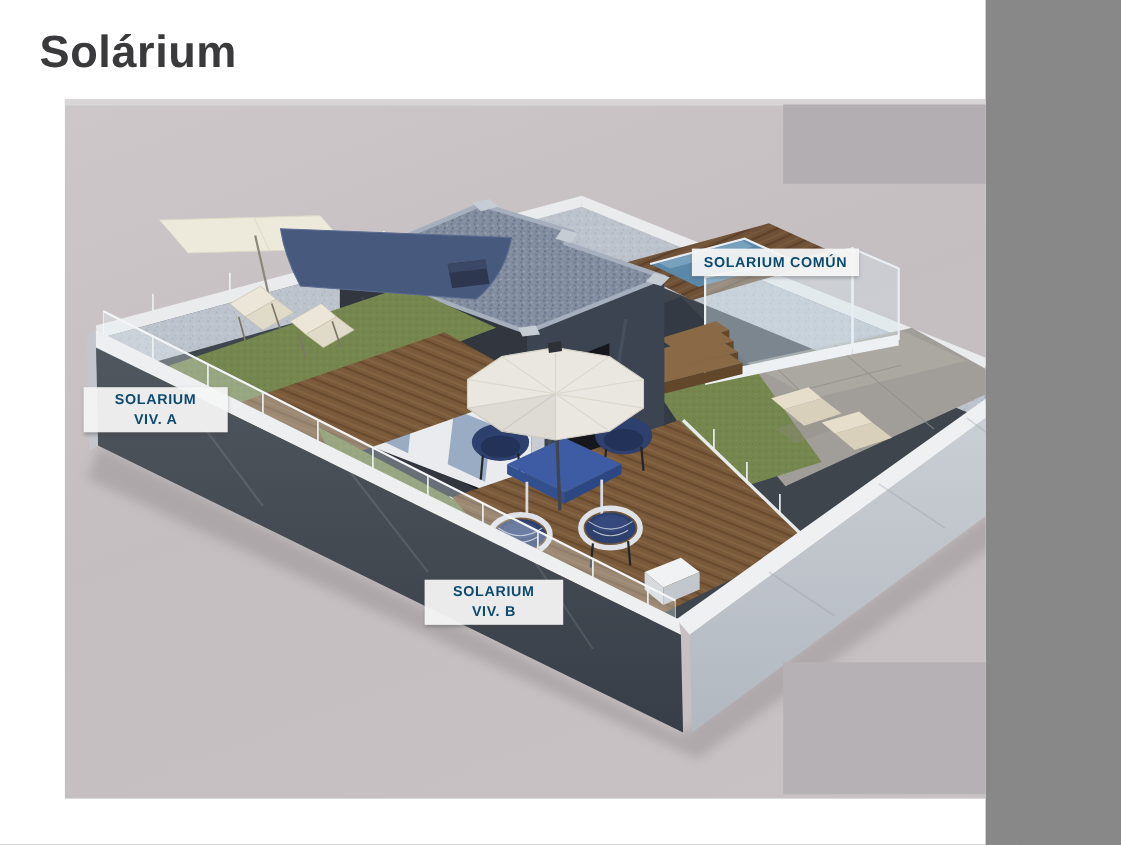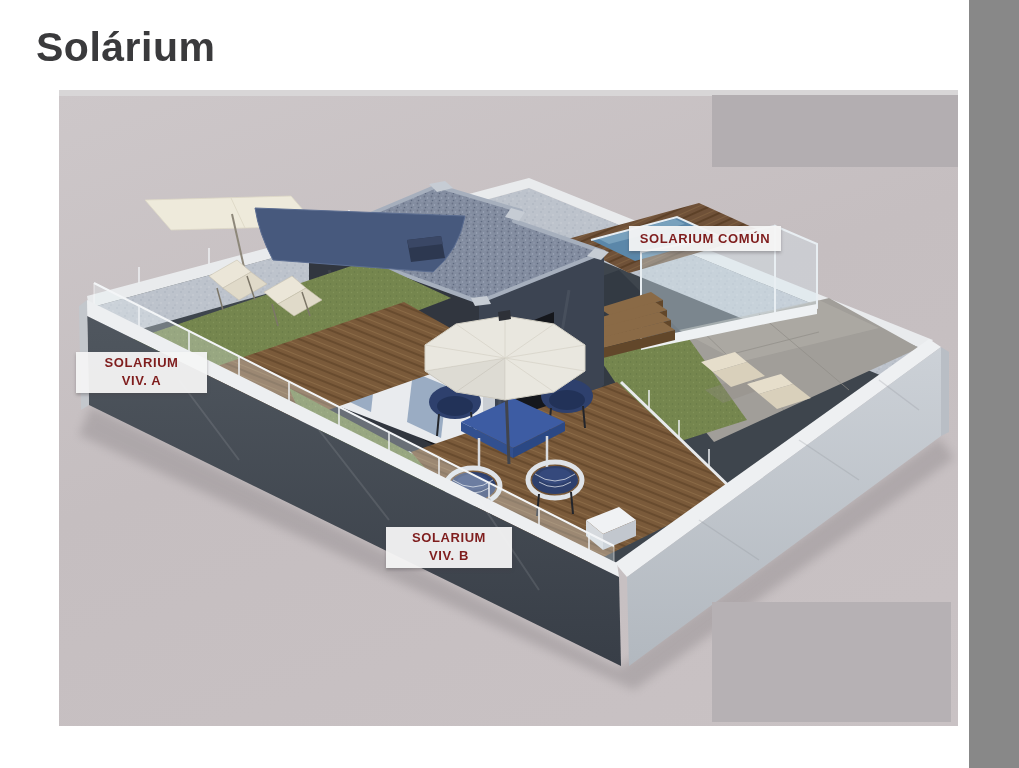--- a/index.html
+++ b/index.html
@@ -1,34 +1,34 @@
 <!DOCTYPE html>
 <html><head>
 <meta charset="utf-8">
 <style>
   html,body{margin:0;padding:0;background:#888;}
   .page{
-    position:relative;width:969px;height:768px;background:#ffffff;
+    position:relative;width:896px;height:768px;background:#ffffff;
     overflow:hidden;font-family:"Liberation Sans",sans-serif;
   }
   .title{
     position:absolute;left:36px;top:24px;margin:0;
     font-size:41px;font-weight:700;letter-spacing:.5px;color:#3a3a3c;
   }
   .figure{
     position:absolute;left:59px;top:90px;width:899px;height:636px;
     background:linear-gradient(160deg,#cdc7c9 0%,#c5bec0 45%,#c9c2c4 100%);
   }
   .topstrip{position:absolute;left:0;top:0;width:100%;height:6px;background:#d8d6d7;}
   .scene{position:absolute;left:0;top:0;}
   .cover{position:absolute;background:#b3aeb1;}
   .cover-top{left:653px;top:5px;width:246px;height:72px;}
   .cover-bottom{left:653px;top:512px;width:239px;height:120px;background:#b6b1b4;}
   .tag{
-    position:absolute;background:rgba(244,244,244,.95);color:#7f1d1d;
+    position:absolute;background:rgba(244,244,244,.95);color:#0c4a6e;
     font-weight:700;text-align:center;font-size:13px;letter-spacing:.6px;
     box-shadow:0 2px 3px rgba(70,65,68,.35);
   }
   .tag span{display:block;line-height:18px;}
   .tag-comun{left:570px;top:136px;width:152px;height:25px;}
   .tag-comun span{line-height:25px;}
   .tag-viva{left:17px;top:262px;width:131px;padding:2px 0 3px 0;}
   .tag-vivb{left:327px;top:437px;width:126px;padding:2px 0 3px 0;}
 </style>
 </head>

